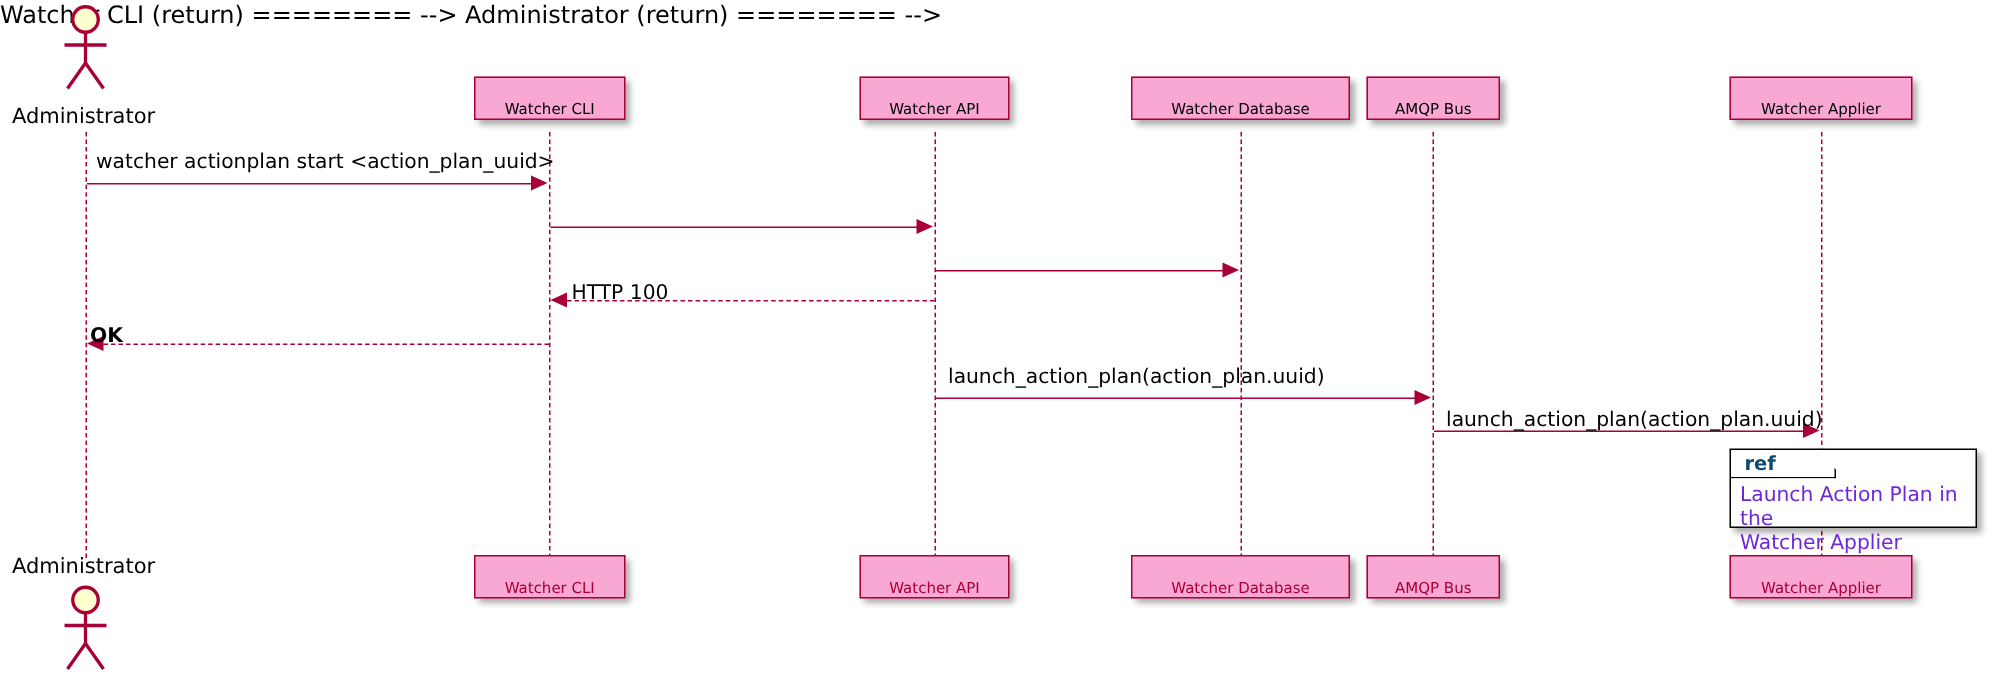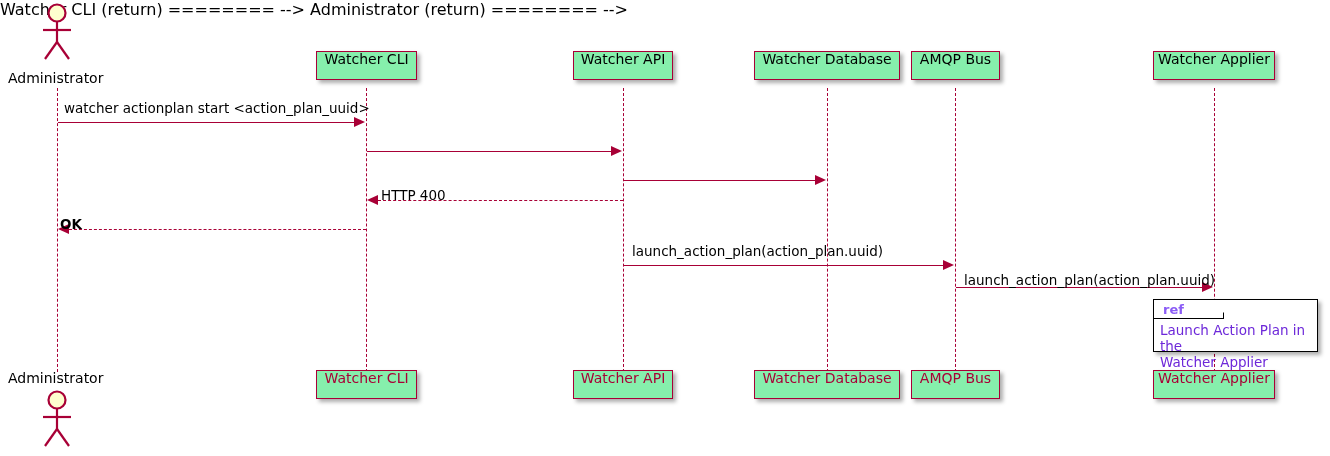--- a/index.html
+++ b/index.html
@@ -22,27 +22,27 @@
     width: 0;
     border-left: 1px dashed #A80036;
     top: 88px;
     height: 284px;
   }
 
   
   .pbox {
     position: absolute;
     box-sizing: border-box;
-    background: #86efac;
+    background: #f9a8d4;
     border: 1.5px solid #A80036;
     color: #000000;
-    font-size: 14px;
+    font-size: 10px;
     line-height: 1;
     display: flex;
-    align-items: flex-start;
+    align-items: flex-end;
     justify-content: center;
     white-space: nowrap;
     padding: 0 9px;
     height: 29px;
     box-shadow: 3px 3px 4px rgba(0,0,0,0.32);
   }
   .pbox.bottom { color: #A80036; }
 
   
   .actor-wrap { position: absolute; }
@@ -101,21 +101,21 @@
     border-right: 1.5px solid #000000;
     border-bottom: 1.5px solid #000000;
     background: #FFFFFF;
     clip-path: polygon(0 0, 57px 0, 70px 13px, 70px 100%, 0 100%);
   }
   .ref-tab-label {
     position: absolute;
     left: 9px; top: 2px;
     font-size: 13px;
     font-weight: bold;
-    color: #8b5cf6;
+    color: #0c4a6e;
     line-height: 1.2;
   }
   .ref-body {
     position: absolute;
     left: 6px;
     top: 22px;
     font-size: 13.5px;
     color: #6d28d9;
     line-height: 16px;
     white-space: pre-line;
@@ -205,21 +205,21 @@
   <div class="msg-line" style="left:367px; top:151px; width:245px;"></div>
   <div class="arrow-head right" style="left:611px; top:146px;"></div>
 
   
   <div class="msg-line" style="left:624px; top:180px; width:192px;"></div>
   <div class="arrow-head right" style="left:815px; top:175px;"></div>
 
    Watcher CLI (return) ======== --&gt;
   <div class="msg-line dashed" style="left:378px; top:200px; width:245px;"></div>
   <div class="arrow-head left" style="left:367px; top:195px;"></div>
-  <div class="msg-label" style="left:381px; top:189px;">HTTP 400</div>
+  <div class="msg-label" style="left:381px; top:189px;">HTTP 100</div>
 
    Administrator (return) ======== --&gt;
   <div class="msg-line dashed" style="left:69px; top:229px; width:297px;"></div>
   <div class="arrow-head left" style="left:58px; top:224px;"></div>
   <div class="msg-label" style="left:60px; top:218px;font-weight:bold;">OK</div>
 
   
   <div class="msg-line" style="left:624px; top:265px; width:320px;"></div>
   <div class="arrow-head right" style="left:943px; top:260px;"></div>
   <div class="msg-label" style="left:632px; top:245px;">launch_action_plan(action_plan.uuid)</div>

